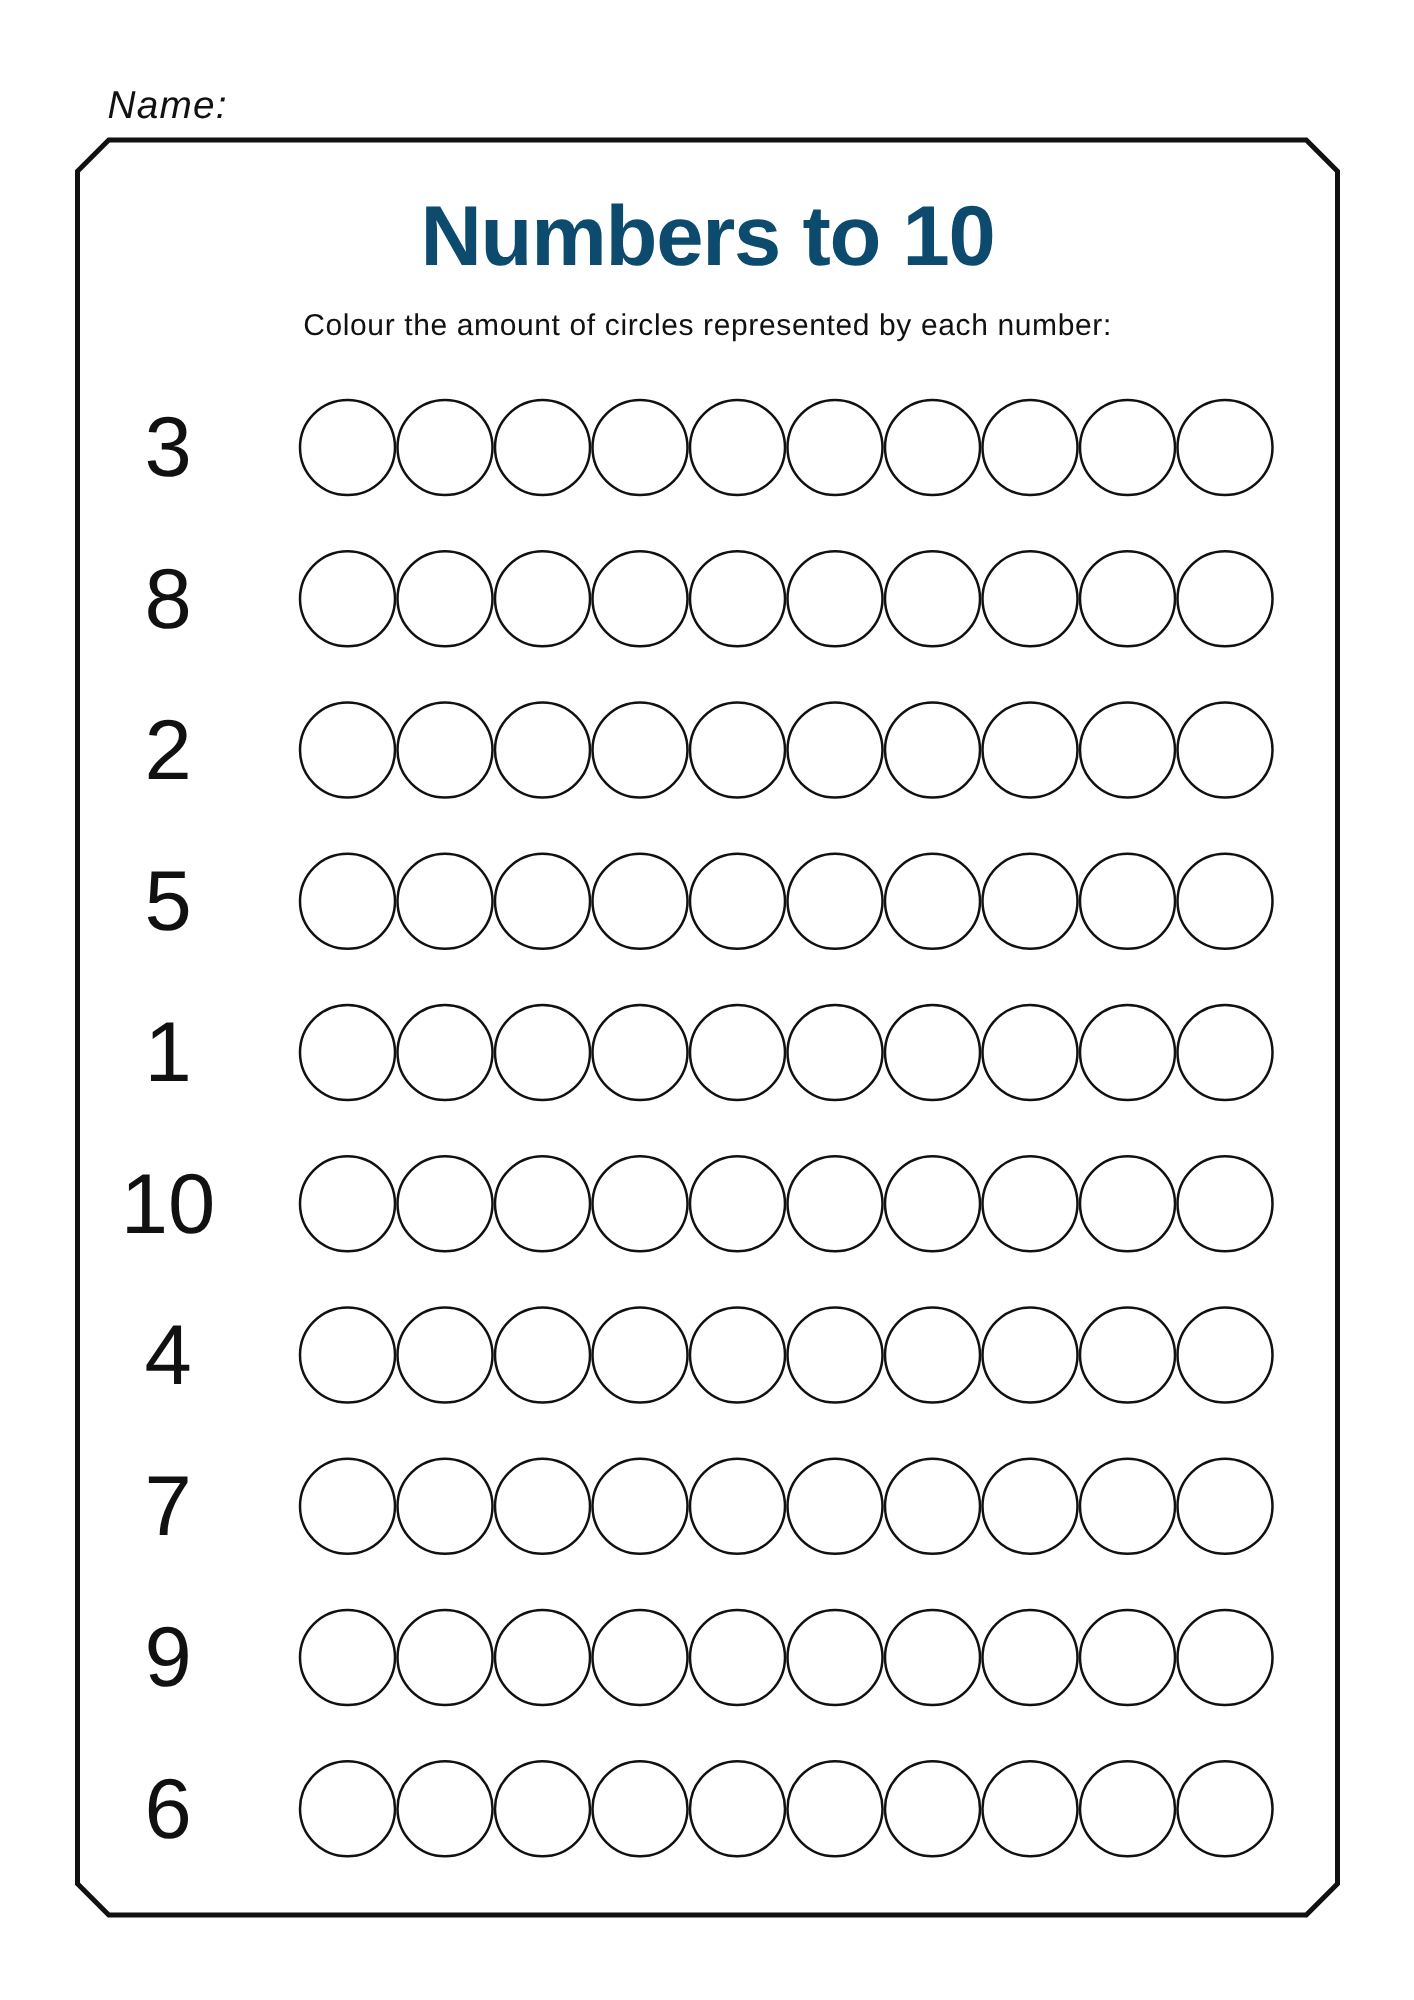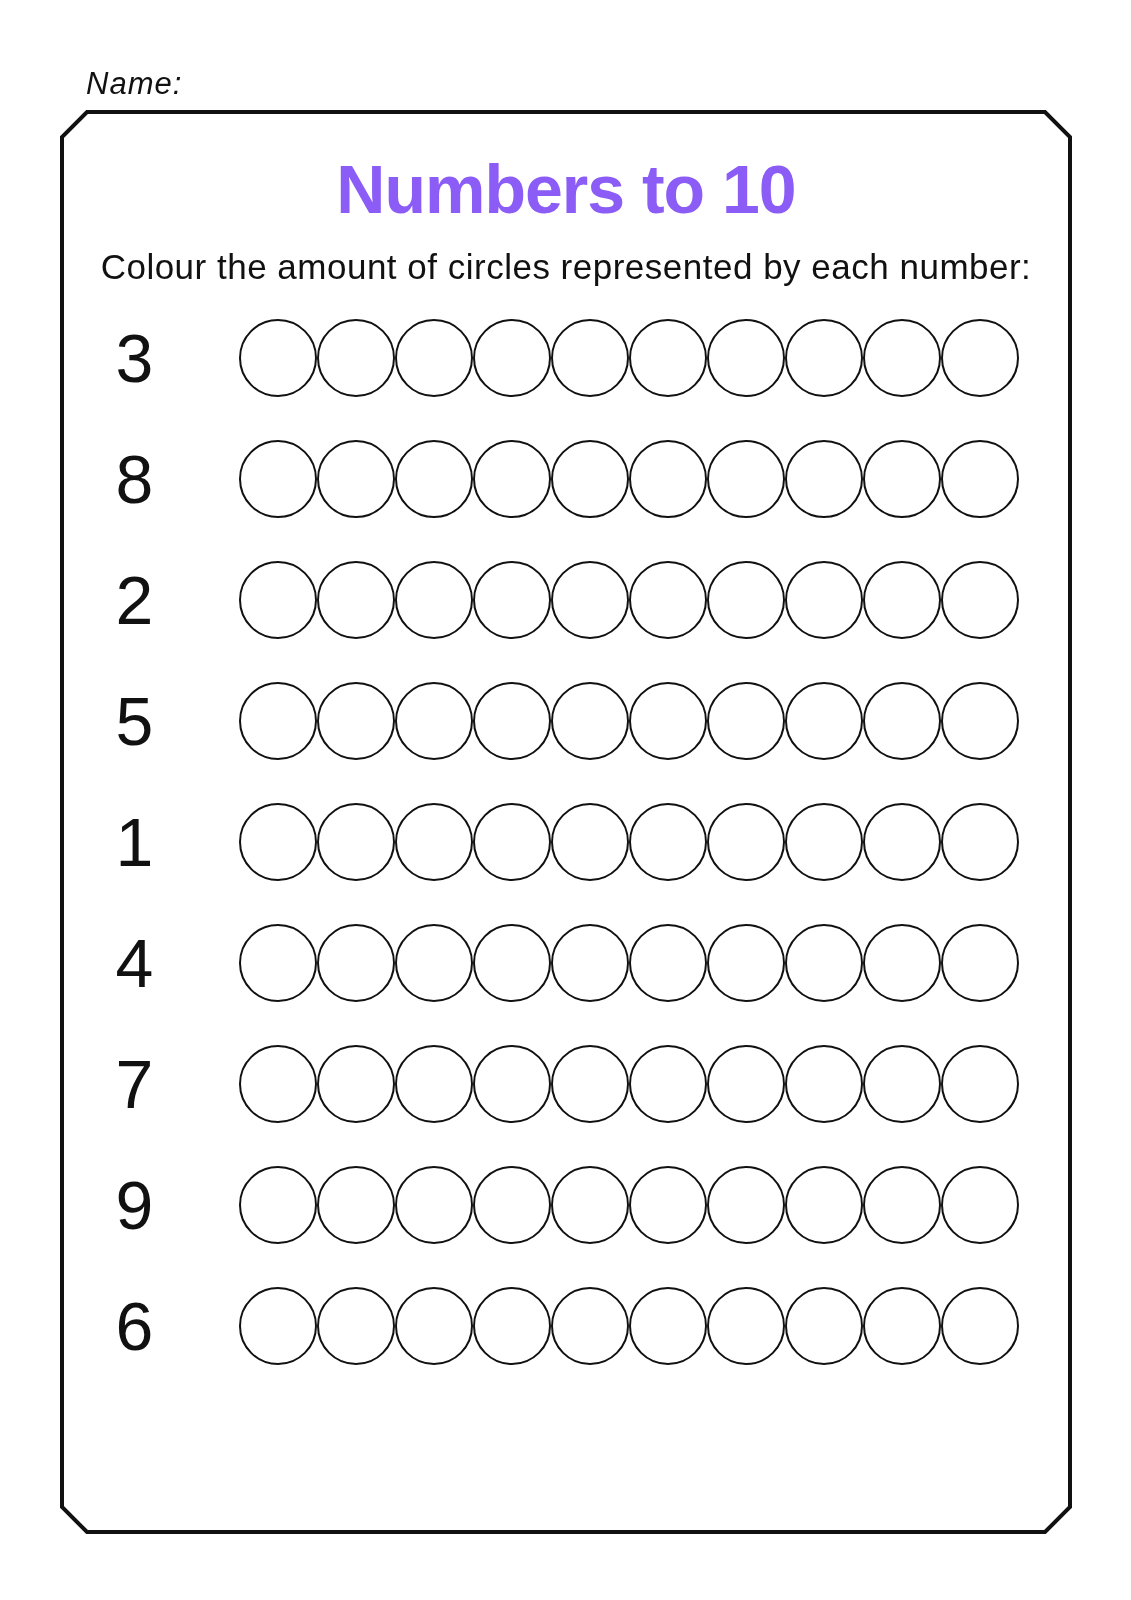--- a/index.html
+++ b/index.html
@@ -28,27 +28,27 @@
     width:1131px;height:1600px;
     pointer-events:none;
   }
   .panel-title{
     position:absolute;
     left:62px;top:150px;width:1008px;
     text-align:center;
     font-size:68px;
     font-weight:800;
     letter-spacing:-1px;
-    color:#8b5cf6;
+    color:#0c4a6e;
   }
   .panel-instruction{
     position:absolute;
     left:62px;top:247px;width:1008px;
     text-align:center;
-    font-size:35px;
+    font-size:24px;
     letter-spacing:0.5px;
     color:var(--ink);
   }
   .rows{
     position:absolute;
     left:62px;top:297px;width:1008px;
   }
   .row{
     height:121px;
     display:flex;
@@ -162,20 +162,35 @@
         <div class="circle"></div>
         <div class="circle"></div>
         <div class="circle"></div>
         <div class="circle"></div>
         <div class="circle"></div>
         <div class="circle"></div>
         <div class="circle"></div>
       </div>
   </div>
 
+  <div class="row">
+    <div class="row-number">10</div>
+    <div class="circles">
+        <div class="circle"></div>
+        <div class="circle"></div>
+        <div class="circle"></div>
+        <div class="circle"></div>
+        <div class="circle"></div>
+        <div class="circle"></div>
+        <div class="circle"></div>
+        <div class="circle"></div>
+        <div class="circle"></div>
+        <div class="circle"></div>
+      </div>
+  </div>
 
   <div class="row">
     <div class="row-number">4</div>
     <div class="circles">
         <div class="circle"></div>
         <div class="circle"></div>
         <div class="circle"></div>
         <div class="circle"></div>
         <div class="circle"></div>
         <div class="circle"></div>

